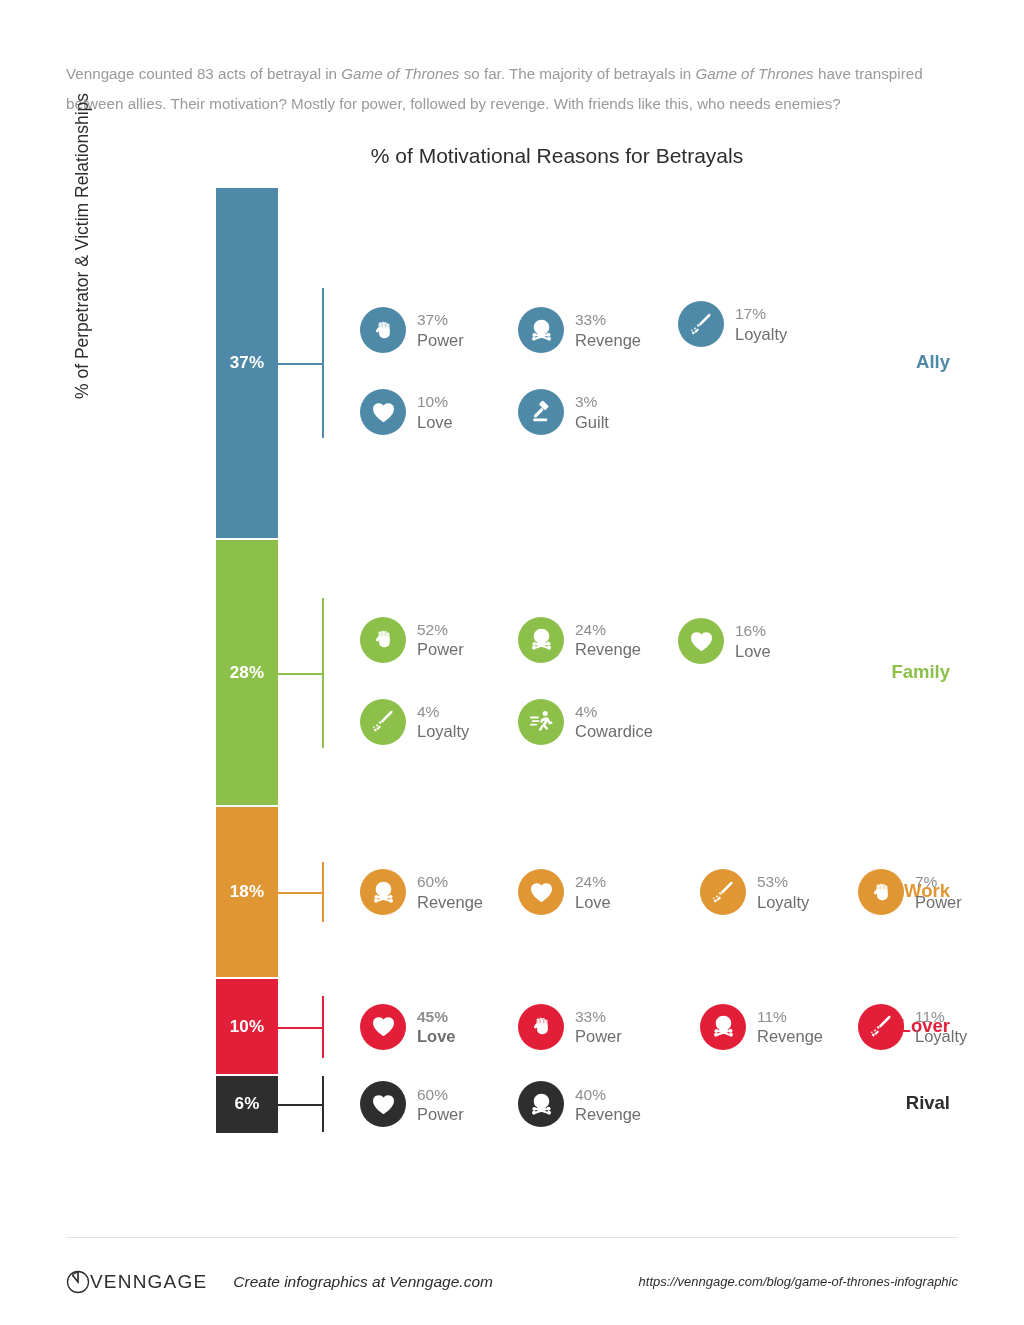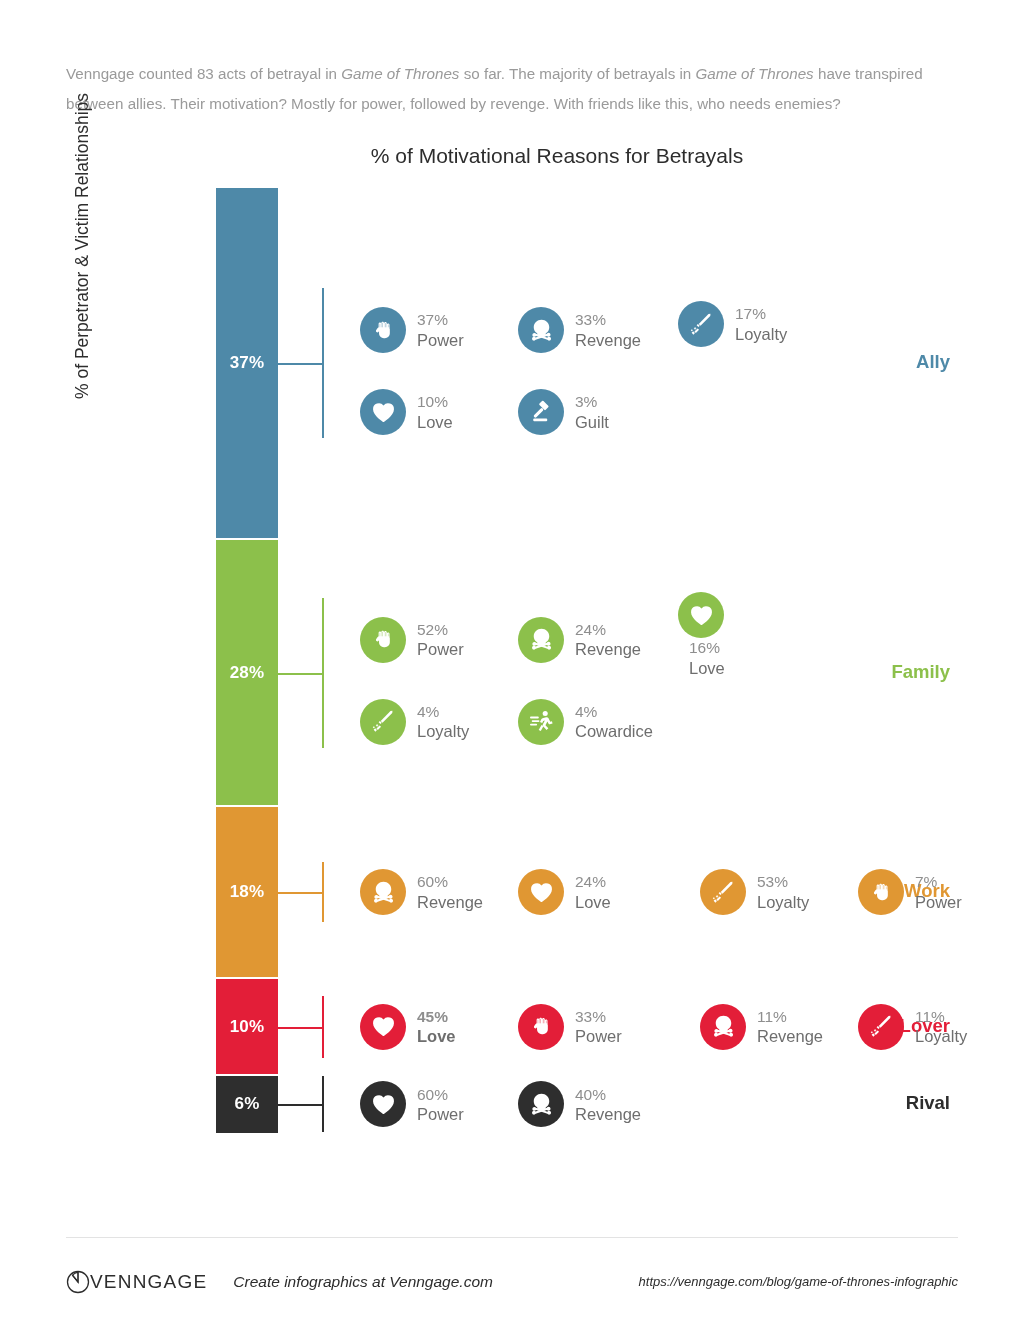--- a/index.html
+++ b/index.html
@@ -309,21 +309,21 @@
               <path d="M7.2 23.5c-1.3 0-2.4 1-2.4 2.3s1.1 2.3 2.4 2.3c.8 0 1.5-.4 1.9-1l13.4-4.6c.4.5 1 .9 1.8.9 1.3 0 2.4-1 2.4-2.3s-1.1-2.3-2.4-2.3c-.8 0-1.5.4-1.9 1L9 24.4c-.4-.5-1-.9-1.8-.9z"></path>
               <path d="M24.8 23.5c-.8 0-1.5.4-1.9 1L9.5 19.9c-.4-.6-1.1-1-1.9-1-1.3 0-2.4 1-2.4 2.3s1.1 2.3 2.4 2.3c.8 0 1.5-.4 1.9-1L23 27.1c.4.6 1.1 1 1.9 1 1.3 0 2.4-1 2.4-2.3s-1.1-2.3-2.5-2.3z"></path>
             </g>
           </svg>
         </div>
         <div class="txt">
           <span class="pct">24%</span>
           <span class="nm">Revenge</span>
         </div>
       </div>
-      <div class="item" style="top: 448px; left: 678px; flex-direction: column;">
+      <div class="item" style="top: 474px; left: 678px;">
         <div class="bubble" style="background: rgb(140, 192, 75);">
           <svg viewBox="0 0 32 32">
             <path fill="#fff" d="M16 27.4S3.6 19.6 3.6 12A6.9 6.9 0 0 1 16 7.8 6.9 6.9 0 0 1 28.4 12c0 7.6-12.4 15.4-12.4 15.4z"></path>
           </svg>
         </div>
         <div class="txt">
           <span class="pct">16%</span>
           <span class="nm">Love</span>
         </div>
       </div>

